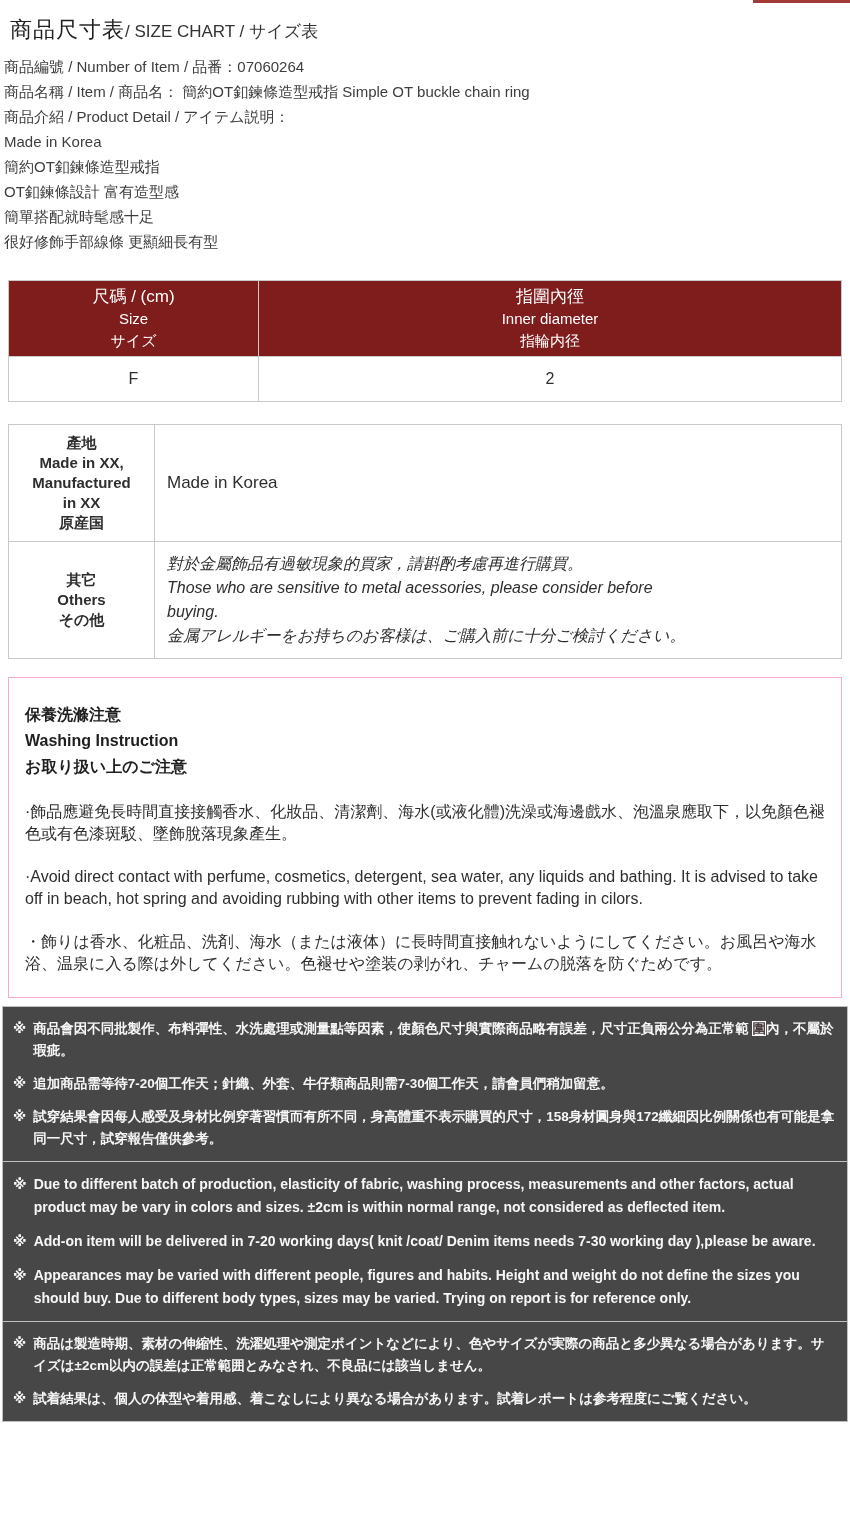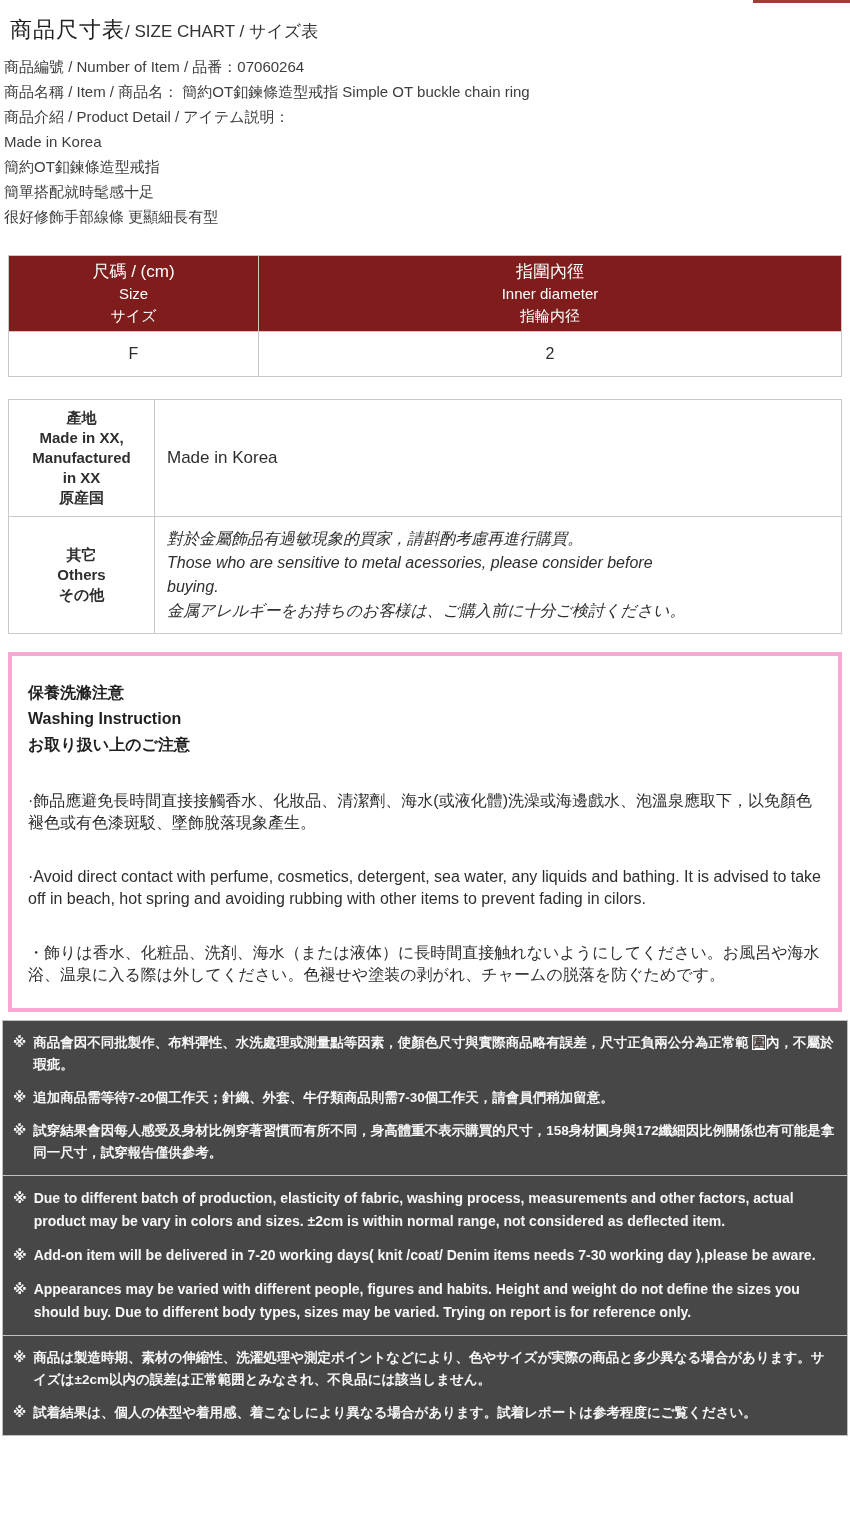--- a/index.html
+++ b/index.html
@@ -25,23 +25,23 @@
   .size-table tbody td{text-align:center;font-size:16px;padding:13px 0;color:#2e2e2e;}
 
   .origin-table{margin-top:22px;}
   .origin-table col.c1{width:146px;}
   .origin-table th{font-weight:bold;color:#2e2e2e;text-align:center;vertical-align:middle;padding:8px 2px;}
   .lbl-line{font-size:15px;line-height:20px;}
   .origin-value{font-size:17px;color:#2e2e2e;padding:6px 12px;vertical-align:middle;}
   .others-cell{padding:10px 12px;vertical-align:middle;font-style:italic;}
   .others-line{font-size:16px;line-height:24px;color:#2e2e2e;}
 
-  .wash-box{border:4px solid #f9a8d4;margin:18px 8px 0 8px;padding:24px 16px 22px 16px;}
+  .wash-box{border:1px solid #f9a8d4;margin:18px 8px 0 8px;padding:24px 16px 22px 16px;}
   .wash-heading div{font-weight:bold;font-size:16px;line-height:26px;color:#1f1f1f;}
-  .wash-para{margin-top:32px;font-size:16px;line-height:22px;color:#2e2e2e;}
+  .wash-para{margin-top:21px;font-size:16px;line-height:22px;color:#2e2e2e;}
 
   .notes-section{margin:8px 2px 0 2px;border:1px solid #c0c0c0;}
   .note-box{background:#474747;padding:11px 10px;}
   .note-box + .note-box{border-top:1px solid #c0c0c0;}
   .note{display:flex;gap:7px;color:#f7f7f7;font-weight:bold;}
   .note + .note{margin-top:11px;}
   .zh-notes .note,.jp-notes .note{font-size:13.5px;line-height:22px;}
   .en-notes .note{font-size:14px;line-height:23px;}
   .note .marker{flex:0 0 auto;}
   .note .note-text{flex:1 1 auto;}
@@ -55,20 +55,21 @@
 <div class="header">
   <span class="title-zh">商品尺寸表</span><span class="title-rest">/ SIZE CHART / サイズ表</span>
 </div>
 
 <div class="lines">
   <div>商品編號 / Number of Item / 品番：07060264</div>
   <div>商品名稱 / Item / 商品名： 簡約OT釦鍊條造型戒指 Simple OT buckle chain ring</div>
   <div>商品介紹 / Product Detail / アイテム説明：</div>
   <div>Made in Korea</div>
   <div>簡約OT釦鍊條造型戒指</div>
+  <div>OT釦鍊條設計 富有造型感</div>
   <div>簡單搭配就時髦感十足</div>
   <div>很好修飾手部線條 更顯細長有型</div>
 </div>
 
 <table class="grid size-table">
   <colgroup>
       <col class="c1">
       <col>
     </colgroup>
   <thead>

